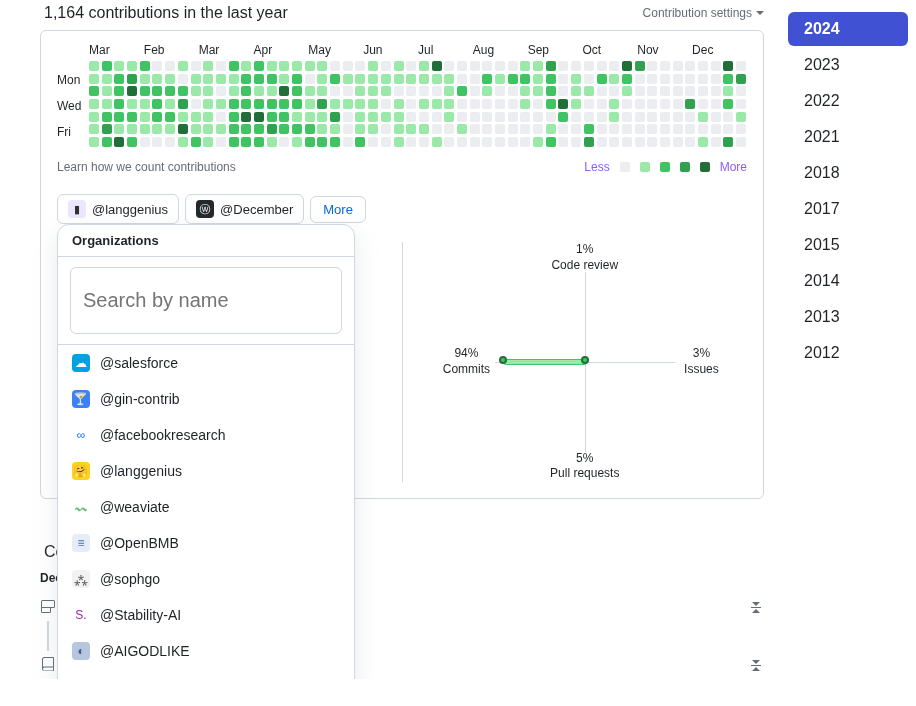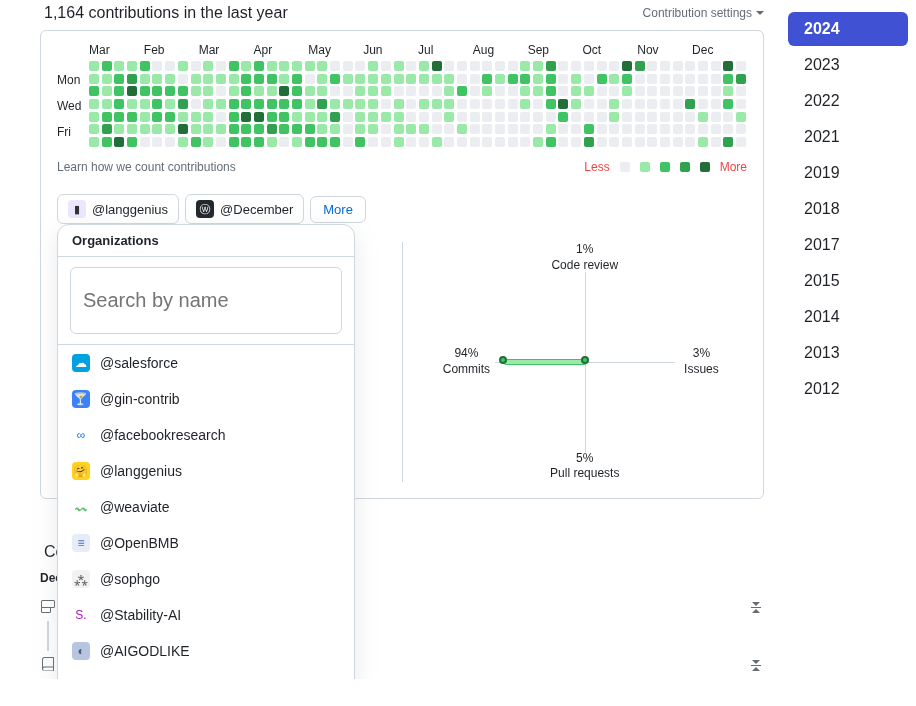--- a/index.html
+++ b/index.html
@@ -33,21 +33,21 @@
   .col { display: flex; flex-direction: column; gap: 2.7px; }
   .cell { width: 10px; height: 10px; border-radius: 2px; }
   .l0 { background: #ebedf0; }
   .l1 { background: #9be9a8; }
   .l2 { background: #40c463; }
   .l3 { background: #30a14e; }
   .l4 { background: #216e39; }
 
   .legend-row { display: flex; justify-content: space-between; align-items: center; margin-top: 8px; font-size: 12px; }
   .learn-link { color: #656d76; }
-  .legend { display: flex; align-items: center; gap: 10px; color: #ef4444; }
+  .legend { display: flex; align-items: center; gap: 10px; color: #8b5cf6; }
   .legend .cell { width: 10px; height: 10px; border-radius:2px;}
 
   .pills { display: flex; gap: 6px; margin-top: 20px; align-items: center; position: relative; }
   .pill { display: inline-flex; align-items: center; gap: 6px; border: 1px solid #d0d7de; border-radius: 6px; padding: 5px 10px; font-size: 13px; font-weight: 500; color: #1f2328; background: #fff; cursor: pointer; }
   .pill .avatar { width: 18px; height: 18px; border-radius: 4px; background: #eee; display: inline-flex; align-items:center; justify-content:center; font-size: 11px; }
   .more-link { color: #0969da; font-size: 13px; border:1px solid #d0d7de; border-radius:6px; padding:5px 12px; cursor:pointer; }
 
   .activity-split { display: flex; margin-top: 18px; gap: 20px; }
   .activity-left { flex: 1; }
   .activity-right { flex: 1; border-left: 1px solid #d0d7de; padding-left: 20px; display:flex; align-items:center; justify-content:center;}
@@ -747,21 +747,20 @@
     </div>
 
   </div>
 
   <div class="side">
     <div class="years" id="years-list">
         <div class="year-item active">2024</div>
         <div class="year-item">2023</div>
         <div class="year-item">2022</div>
         <div class="year-item">2021</div>
-        <div class="year-item">2019</div>
         <div class="year-item">2018</div>
         <div class="year-item">2017</div>
         <div class="year-item">2015</div>
         <div class="year-item">2014</div>
         <div class="year-item">2013</div>
         <div class="year-item">2012</div>
       </div>
   </div>
 </div>
 

